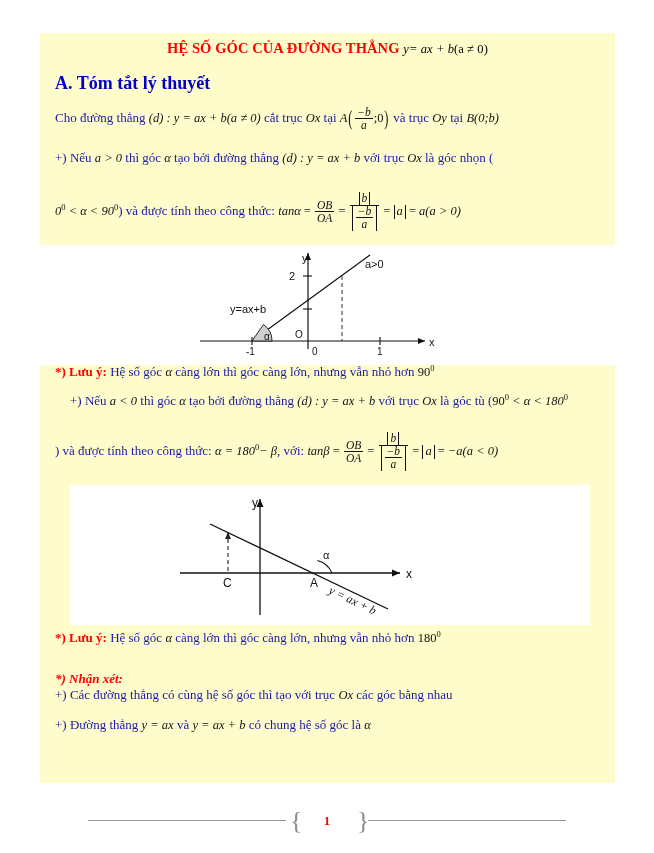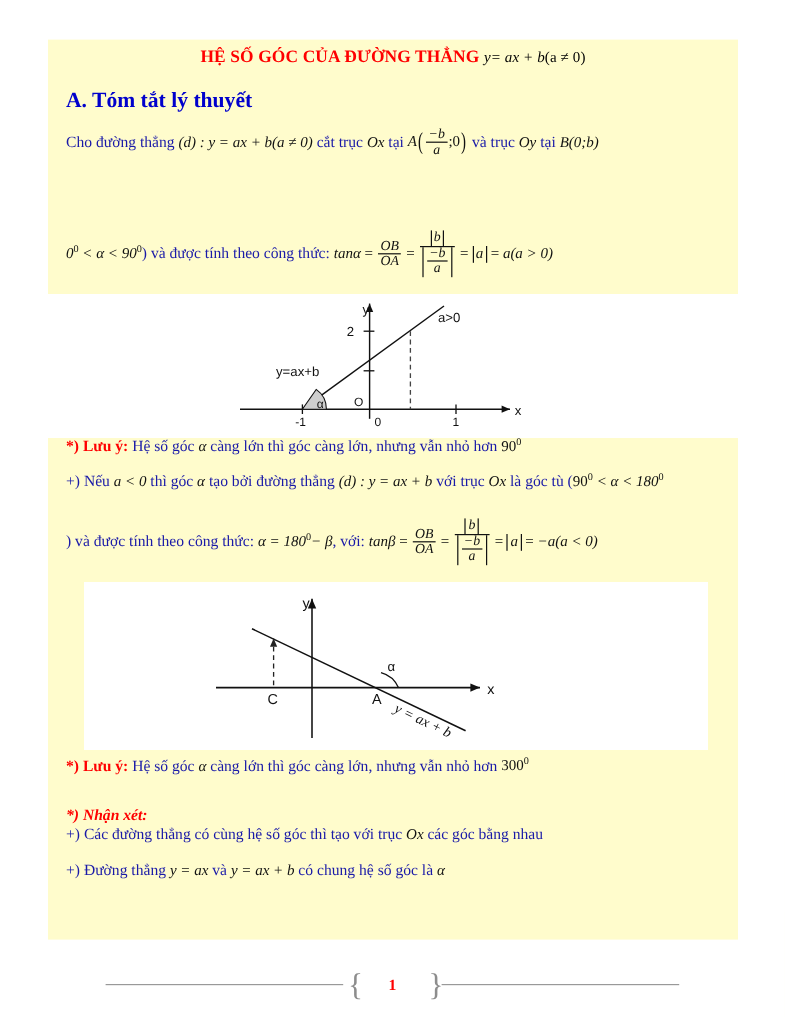--- a/index.html
+++ b/index.html
@@ -198,20 +198,23 @@
         <span>y</span><span>= ax + b</span><span class="rm">(a ≠ 0)</span>
       </span>
     </div>
 
     <div class="section-head">A. Tóm tắt lý thuyết</div>
 
     <div class="para p-left" style="top:74px;">
       <span>Cho đường thẳng </span><span class="mth">(d) : y = ax + b(a ≠ 0)</span><span> cắt trục </span><span class="mth">Ox</span><span> tại </span><span class="mth"><span>A</span><span class="paren-big rm">(</span><span class="frac"><span class="num">−b</span><span class="den">a</span></span><span class="rm">;0</span><span class="paren-big rm">)</span></span><span> và trục </span><span class="mth">Oy</span><span> tại </span><span class="mth">B(0;b)</span>
     </div>
 
+    <div class="para p-left" style="top:118px;">
+      <span>+) Nếu </span><span class="mth">a &gt; 0</span><span> thì góc </span><span class="mth">α</span><span> tạo bởi đường thẳng </span><span class="mth">(d) : y = ax + b</span><span> với trục </span><span class="mth">Ox</span><span> là góc nhọn (</span>
+    </div>
 
     <div class="para p-left" style="top:160px;">
       <span class="mth"><span>0</span><sup class="deg">0</sup><span> &lt; α &lt; 90</span><sup class="deg">0</sup></span><span>) và được tính theo công thức: </span><span class="mth"><span>tanα</span> <span class="rm">=</span> <span class="frac"><span class="num">OB</span><span class="den">OA</span></span> <span class="rm">=</span> <span class="frac"><span class="num"><span class="abs">b</span></span><span class="den"><span class="abs"><span class="frac"><span class="num">−b</span><span class="den">a</span></span></span></span></span> <span class="rm">=</span> <span class="abs">a</span> <span class="rm">=</span> <span>a(a &gt; 0)</span></span>
     </div>
 
     <div class="figure-panel" id="figure-one">
       <svg width="575" height="120" viewBox="0 0 575 120">
 
         <line x1="160" y1="96" x2="385" y2="96" stroke="#111" stroke-width="1.2"></line>
         <polygon points="385,96 378,93 378,99" fill="#111"></polygon>
@@ -242,21 +245,21 @@
         <text x="224" y="95" font-family="'Liberation Sans',sans-serif" font-size="10" fill="#111">α</text>
         <text x="190" y="68" font-family="'Liberation Sans',sans-serif" font-size="11" fill="#111">y=ax+b</text>
         <text x="325" y="23" font-family="'Liberation Sans',sans-serif" font-size="11" fill="#111">a&gt;0</text>
       </svg>
     </div>
 
     <div class="para p-left" style="top:331px;">
       <span class="note-lead">*) Lưu ý:</span><span> Hệ số góc </span><span class="mth">α</span><span> càng lớn thì góc càng lớn, nhưng vẫn nhỏ hơn </span><span class="mth"><span class="rm">90</span><sup class="deg">0</sup></span>
     </div>
 
-    <div class="para p-left" style="top:360px;">
+    <div class="para p-left" style="top:360px;margin-left:15px;">
       <span>+) Nếu </span><span class="mth">a &lt; 0</span><span> thì góc </span><span class="mth">α</span><span> tạo bởi đường thẳng </span><span class="mth">(d) : y = ax + b</span><span> với trục </span><span class="mth">Ox</span><span> là góc tù (</span><span class="mth"><span class="rm">90</span><sup class="deg">0</sup><span> &lt; α &lt; 180</span><sup class="deg">0</sup></span>
     </div>
 
     <div class="para p-left" style="top:400px;">
       <span>) và được tính theo công thức: </span><span class="mth"><span>α = 180</span><sup class="deg">0</sup><span>− β</span></span><span>, với: </span><span class="mth"><span>tanβ</span> <span class="rm">=</span> <span class="frac"><span class="num">OB</span><span class="den">OA</span></span> <span class="rm">=</span> <span class="frac"><span class="num"><span class="abs">b</span></span><span class="den"><span class="abs"><span class="frac"><span class="num">−b</span><span class="den">a</span></span></span></span></span> <span class="rm">=</span> <span class="abs">a</span> <span class="rm">=</span> <span>−a(a &lt; 0)</span></span>
     </div>
 
     <div class="figure-panel" id="figure-two">
       <svg width="520" height="140" viewBox="0 0 520 140">
 
@@ -277,21 +280,21 @@
         <text x="182" y="22" font-family="'Liberation Sans',sans-serif" font-size="12" fill="#111">y</text>
         <text x="336" y="93" font-family="'Liberation Sans',sans-serif" font-size="12" fill="#111">x</text>
         <text x="253" y="74" font-family="'Liberation Sans',sans-serif" font-size="11" fill="#111">α</text>
         <text x="153" y="102" font-family="'Liberation Sans',sans-serif" font-size="12" fill="#111">C</text>
         <text x="240" y="102" font-family="'Liberation Sans',sans-serif" font-size="12" fill="#111">A</text>
         <text x="258" y="108" font-family="'Liberation Serif',serif" font-size="12" font-style="italic" fill="#111" transform="rotate(25.5 258 108)">y = ax + b</text>
       </svg>
     </div>
 
     <div class="para p-left" style="top:597px;">
-      <span class="note-lead">*) Lưu ý:</span><span> Hệ số góc </span><span class="mth">α</span><span> càng lớn thì góc càng lớn, nhưng vẫn nhỏ hơn </span><span class="mth"><span class="rm">300</span><sup class="deg">0</sup></span>
+      <span class="note-lead">*) Lưu ý:</span><span> Hệ số góc </span><span class="mth">α</span><span> càng lớn thì góc càng lớn, nhưng vẫn nhỏ hơn </span><span class="mth"><span class="rm">180</span><sup class="deg">0</sup></span>
     </div>
 
     <div class="para p-left note-italic" style="top:627px;">*) Nhận xét:</div>
 
     <div class="para p-left" style="top:655px;">
       <span>+) Các đường thẳng có cùng hệ số góc thì tạo với trục </span><span class="mth">Ox</span><span> các góc bằng nhau</span>
     </div>
 
     <div class="para p-left" style="top:685px;">
       <span>+) Đường thẳng </span><span class="mth">y = ax</span><span> và </span><span class="mth">y = ax + b</span><span> có chung hệ số góc là </span><span class="mth">α</span>

